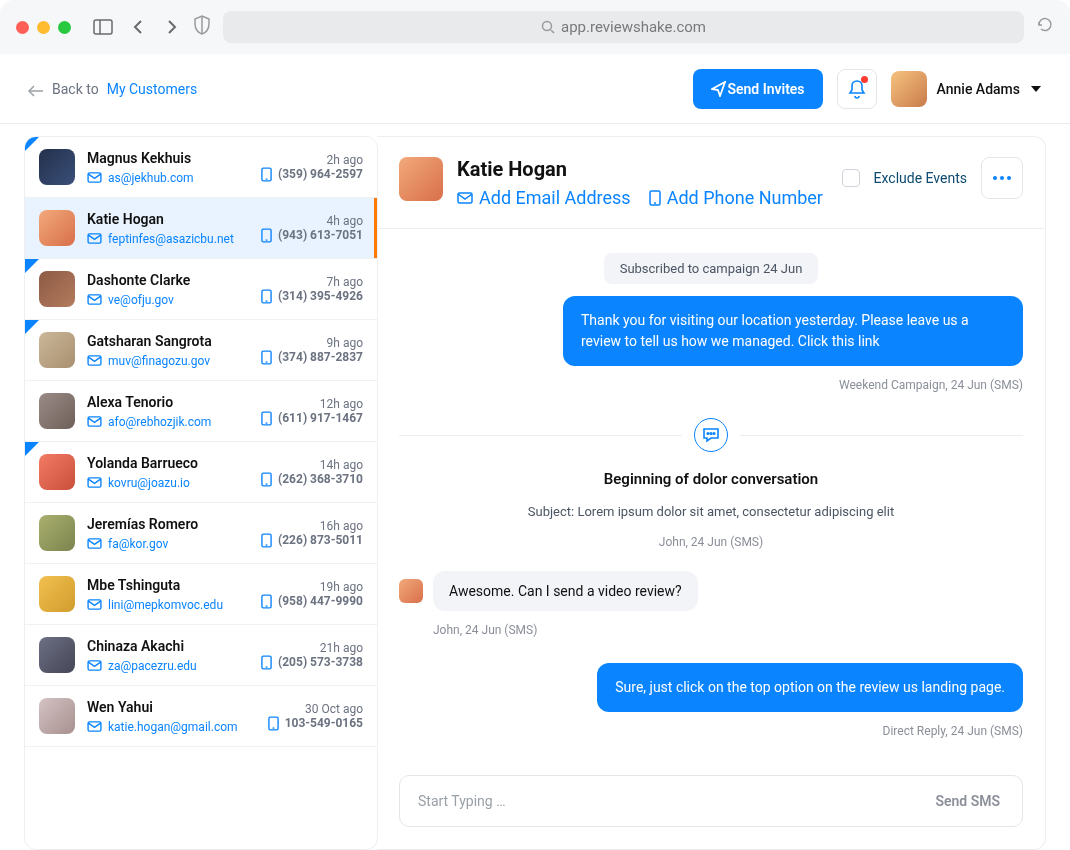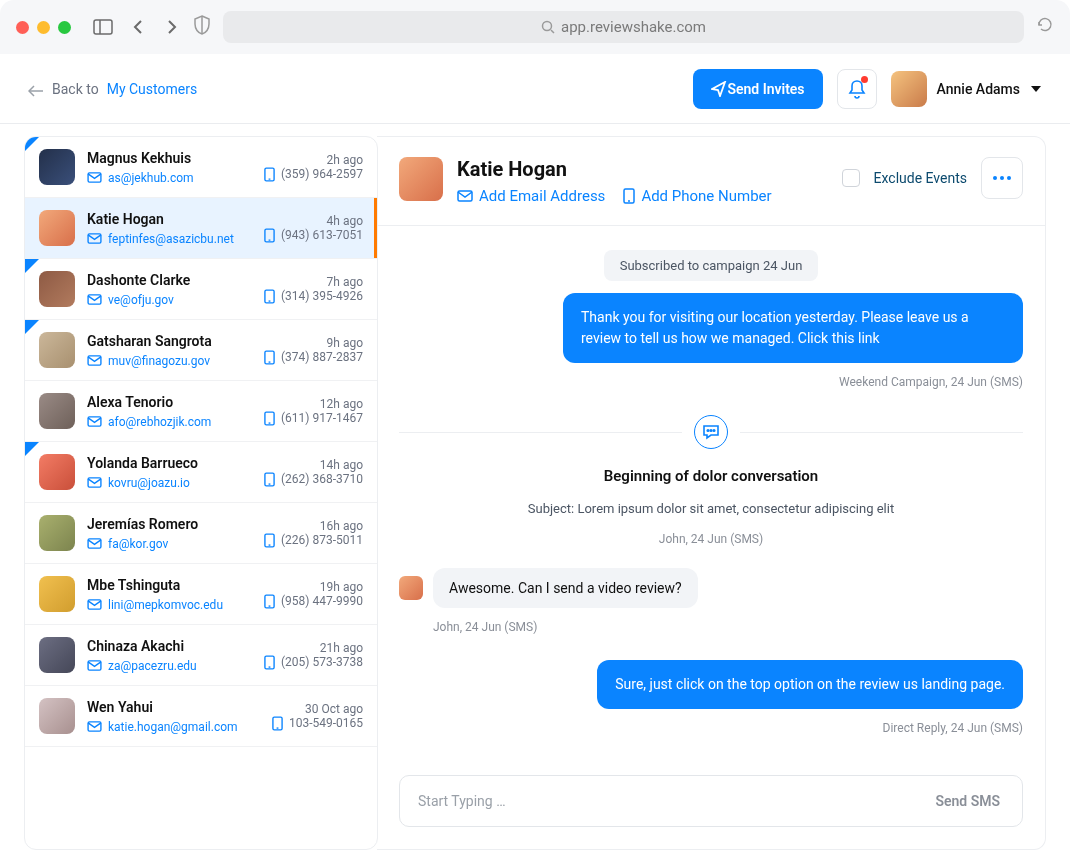--- a/index.html
+++ b/index.html
@@ -36,30 +36,30 @@
 .sb-item.selected{background:#e8f3ff;}
 .sb-item.selected::after{content:"";position:absolute;right:0;top:0;bottom:0;width:3px;background:#ff7a00;}
 .sb-item.note::before{content:"";position:absolute;left:0;top:0;width:0;height:0;border-top:14px solid #0a84ff;border-right:14px solid transparent;}
 .sb-avatar{width:36px;height:36px;border-radius:8px;flex-shrink:0;}
 .sb-info{flex:1;min-width:0;}
 .sb-name{font-size:14px;font-weight:600;color:#111;line-height:1.3;}
 .sb-email{display:flex;align-items:center;gap:6px;font-size:12px;color:#0a84ff;margin-top:3px;}
 .sb-email svg{flex-shrink:0;}
 .sb-right{text-align:right;display:flex;flex-direction:column;align-items:flex-end;}
 .sb-time{font-size:12px;color:#6b7280;}
-.sb-phone{display:flex;align-items:center;gap:6px;font-size:12px;color:#6b7280;}
+.sb-phone{display:flex;align-items:center;gap:6px;font-size:12px;color:#6b7280;font-weight:bold;}
 
 
 .conv{flex:1;border:1px solid #eceef1;border-left:none;border-radius:0 12px 12px 0;margin-left:-1px;display:flex;flex-direction:column;background:#fff;}
 .conv-header{display:flex;align-items:flex-start;padding:20px 22px;border-bottom:1px solid #eceef1;gap:14px;}
 .conv-avatar{width:44px;height:44px;border-radius:8px;}
 .conv-h-info{display:flex;flex-direction:column;gap:6px;}
 .conv-name{font-size:20px;font-weight:700;color:#111;}
 .conv-actions{display:flex;gap:18px;}
-.link-action{display:flex;align-items:center;gap:6px;font-size:15px;color:#0a84ff;cursor:pointer;}
+.link-action{display:flex;align-items:center;gap:6px;font-size:18px;color:#0a84ff;cursor:pointer;}
 .conv-h-right{margin-left:auto;display:flex;align-items:center;gap:14px;}
 .checkbox{width:18px;height:18px;border:1.5px solid #d0d4da;border-radius:4px;}
 .exclude-lbl{font-size:14px;color:#0c4a6e;}
 .more-btn{width:42px;height:42px;border:1px solid #e3e6ea;border-radius:8px;display:flex;align-items:center;justify-content:center;cursor:pointer;gap:3px;}
 .more-btn span{width:4px;height:4px;background:#0a84ff;border-radius:50%;}
 
 
 .messages{flex:1;padding:24px 22px 12px;overflow-y:auto;display:flex;flex-direction:column;gap:12px;}
 .sys-pill{align-self:center;background:#f2f4f7;color:#4b5563;font-size:13px;padding:8px 16px;border-radius:8px;}
 .msg-out{align-self:flex-end;max-width:460px;background:#0a84ff;color:#fff;padding:14px 18px;border-radius:12px;font-size:14px;line-height:1.5;}

